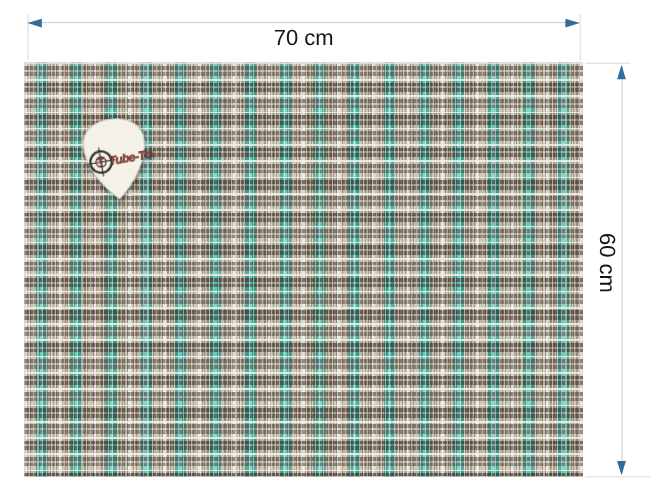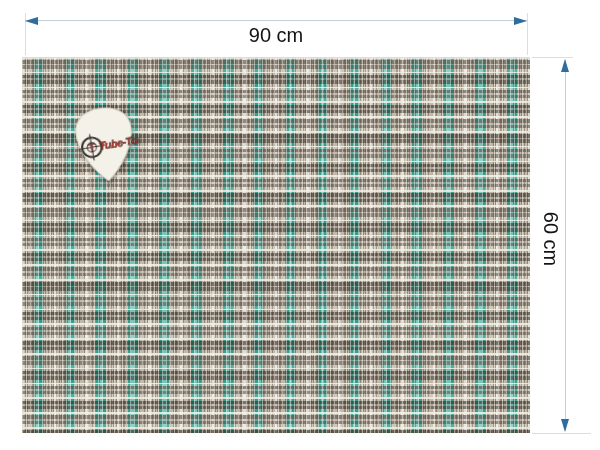--- a/index.html
+++ b/index.html
@@ -72,21 +72,21 @@
 <div class="stage">
 
   <div class="fabric"></div>
 
   <div>
     <div class="ext-line ext-w-left"></div>
     <div class="ext-line ext-w-right"></div>
     <div class="dim-line dim-w-line"></div>
     <div class="arrow left  arrow-w-left"></div>
     <div class="arrow right arrow-w-right"></div>
-    <div class="dim-label label-width">90 cm</div>
+    <div class="dim-label label-width">70 cm</div>
   </div>
 
   <div>
     <div class="ext-line ext-h-top"></div>
     <div class="ext-line ext-h-bottom"></div>
     <div class="dim-line dim-h-line"></div>
     <div class="arrow up   arrow-h-up"></div>
     <div class="arrow down arrow-h-down"></div>
     <div class="dim-label label-height">60 cm</div>
   </div>

